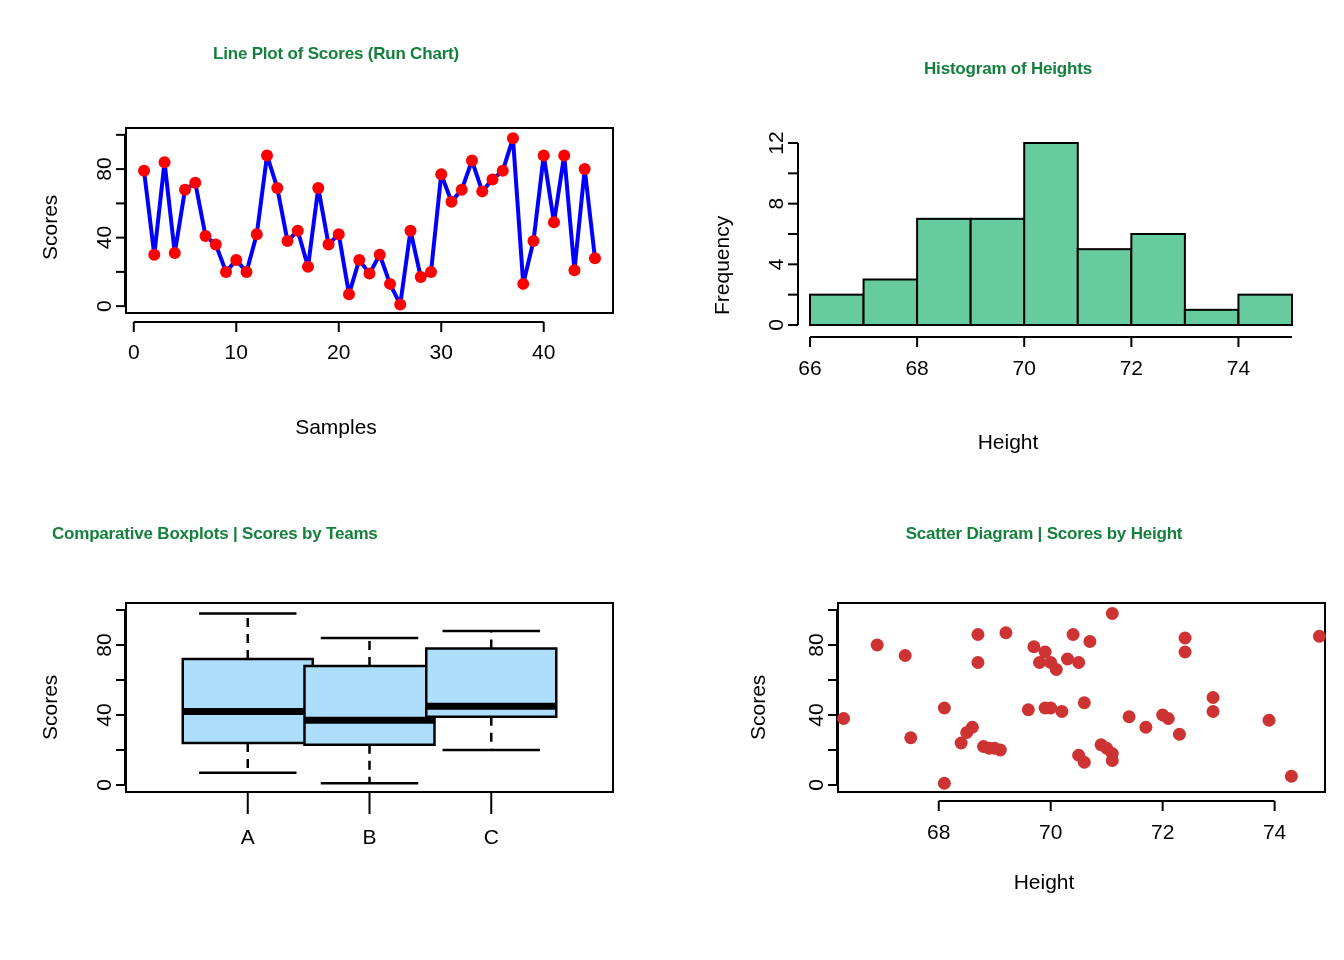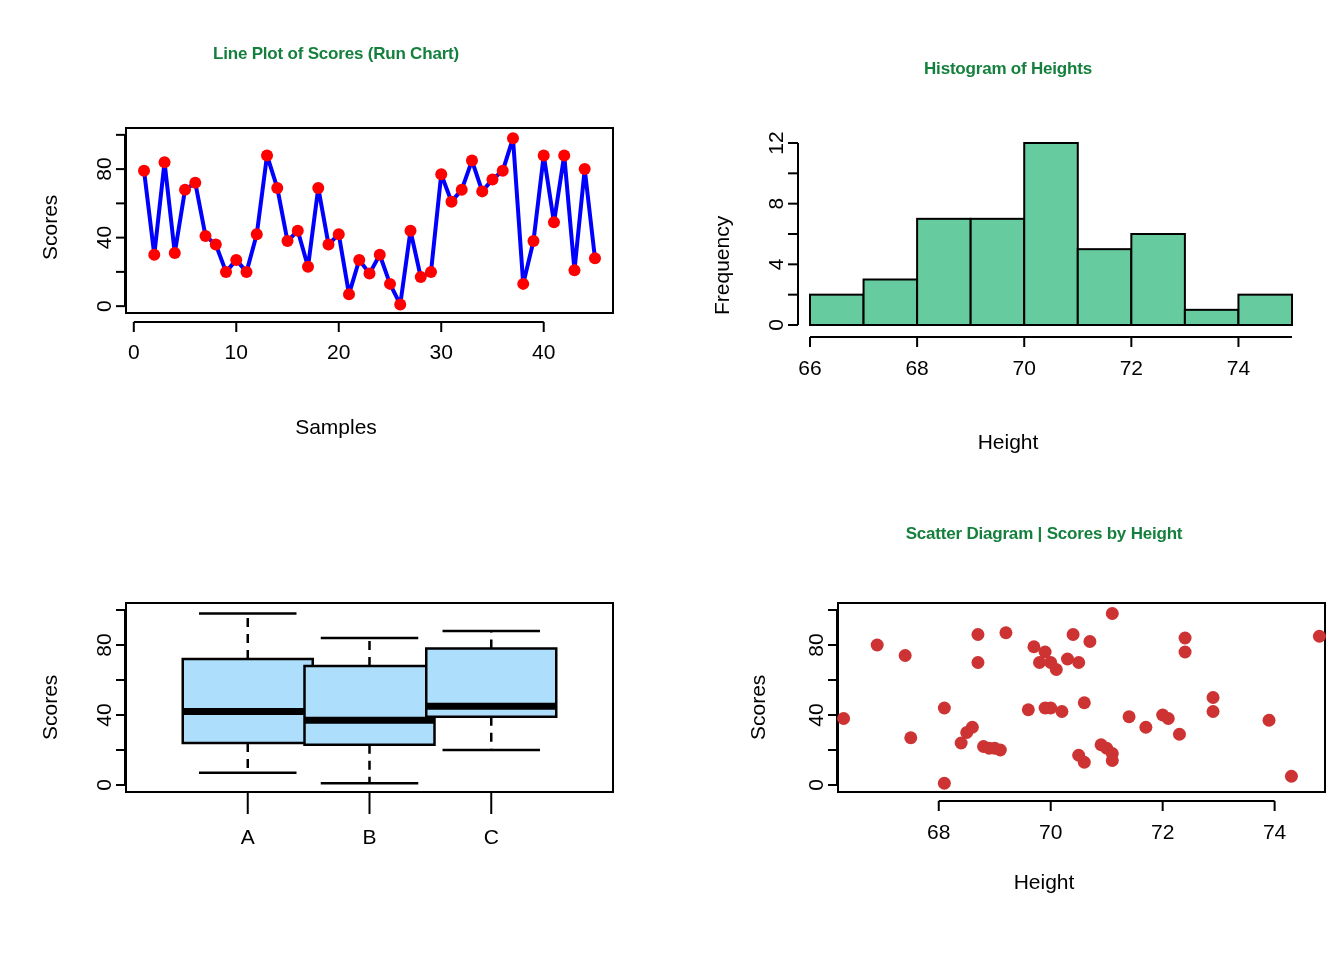--- a/index.html
+++ b/index.html
@@ -161,20 +161,21 @@
           <text x="352.2222222222222" y="360" font-size="21" text-anchor="middle" font-family="&quot;Liberation Sans&quot;, sans-serif">70</text>
           <line x1="459.3333333333333" y1="322" x2="459.3333333333333" y2="332" stroke="#000000" stroke-width="2"></line>
           <text x="459.3333333333333" y="360" font-size="21" text-anchor="middle" font-family="&quot;Liberation Sans&quot;, sans-serif">72</text>
           <line x1="566.4444444444443" y1="322" x2="566.4444444444443" y2="332" stroke="#000000" stroke-width="2"></line>
           <text x="566.4444444444443" y="360" font-size="21" text-anchor="middle" font-family="&quot;Liberation Sans&quot;, sans-serif">74</text>
         </g>
     </svg>
   </div>
 
   <div class="panel p-bl">
+    <div class="ptitle clipped">Comparative Boxplots | Scores by Teams</div>
     <div class="ylab" style="left:38px;top:260px;">Scores</div>
     <svg width="672" height="480">
       <g id="box-g">
           <rect x="126" y="123" width="487" height="189" fill="none" stroke="#000000" stroke-width="2"></rect>
           <line x1="125" y1="305" x2="125" y2="130" stroke="#000000" stroke-width="2"></line>
           <line x1="125" y1="305" x2="116" y2="305" stroke="#000000" stroke-width="2"></line>
           <line x1="125" y1="270" x2="116" y2="270" stroke="#000000" stroke-width="2"></line>
           <line x1="125" y1="235" x2="116" y2="235" stroke="#000000" stroke-width="2"></line>
           <line x1="125" y1="200" x2="116" y2="200" stroke="#000000" stroke-width="2"></line>
           <line x1="125" y1="165" x2="116" y2="165" stroke="#000000" stroke-width="2"></line>

